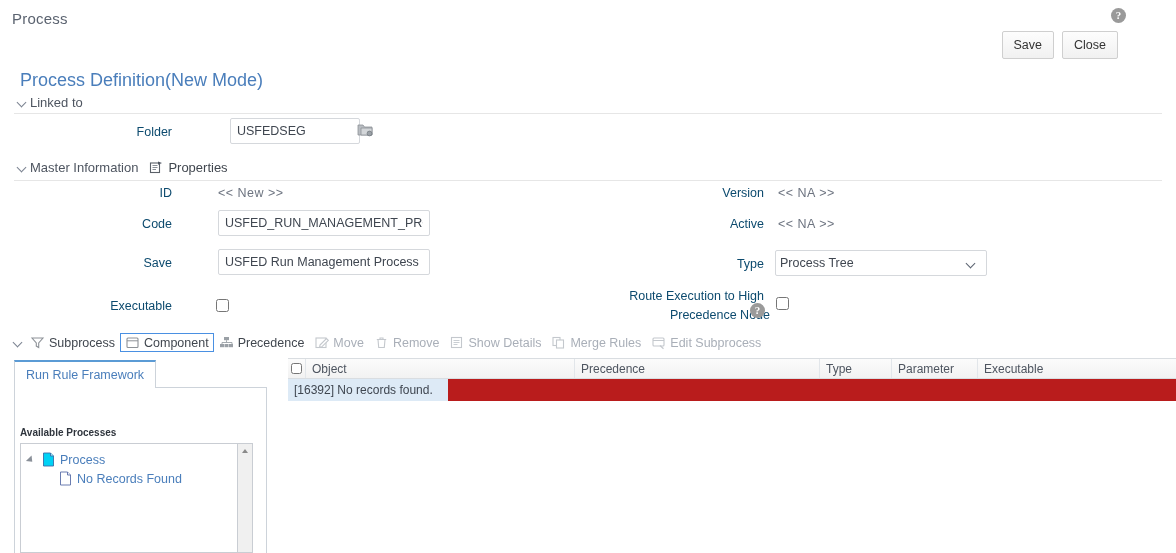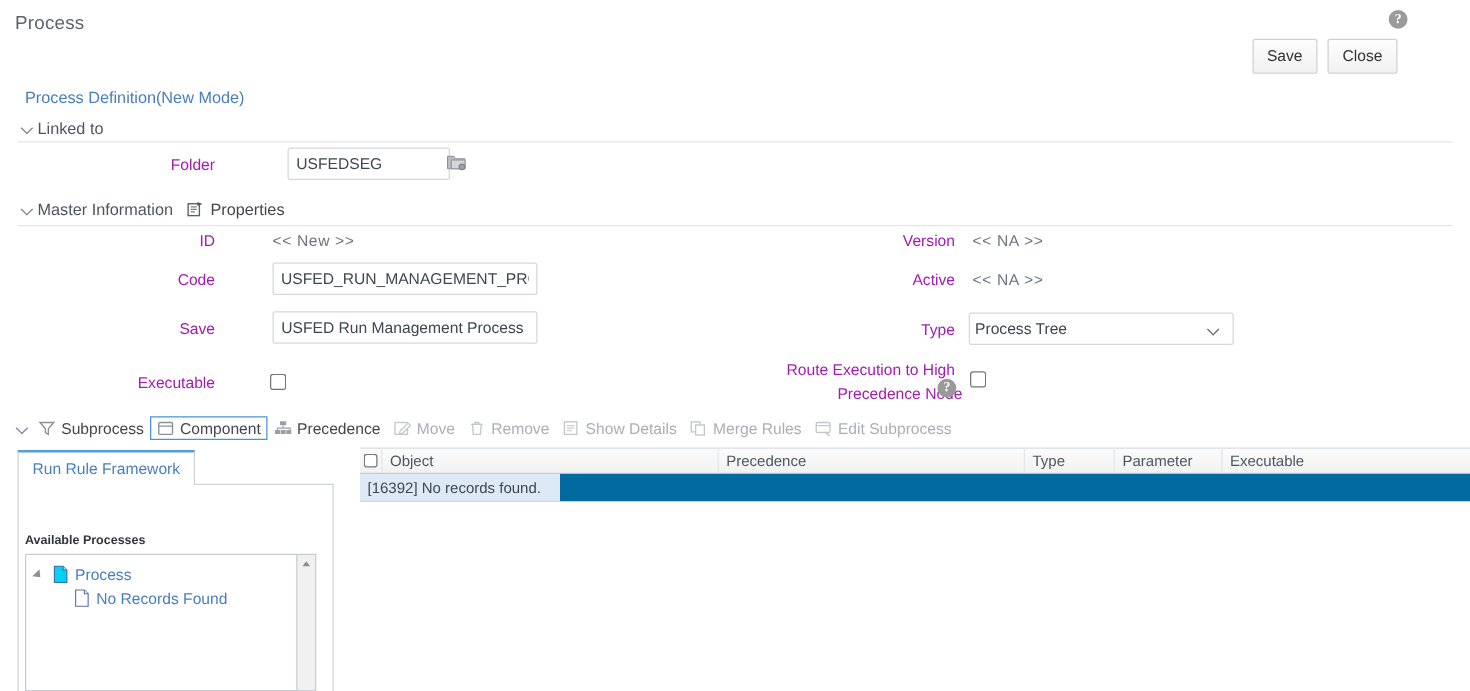--- a/index.html
+++ b/index.html
@@ -31,42 +31,42 @@
     min-width: 42px; height: 28px; padding: 0 11px;
     background: linear-gradient(#fdfdfd, #f1f1f1);
     border: 1px solid #cfcfcf; border-radius: 2px;
     font-size: 12.5px; color: #333; cursor: pointer;
     font-family: "Liberation Sans", sans-serif;
   }
 
   
   .breadcrumb {
     position: absolute; left: 20px; top: 70px;
-    font-size: 13px; color: #4a7ebb; cursor: pointer;
+    font-size: 18px; color: #4a7ebb; cursor: pointer;
   }
   .sec-head {
     position: absolute; font-size: 13px; color: #4e5560;
     display: flex; align-items: center; gap: 3px; cursor: pointer;
   }
   .chev {
     display: inline-block; width: 9px; height: 9px; position: relative; flex: none;
   }
   .chev::before {
     content: ""; position: absolute; left: 0px; top: 1px;
     width: 6px; height: 6px;
     border-right: 1.6px solid #7b8391; border-bottom: 1.6px solid #7b8391;
     transform: rotate(45deg);
   }
   .hr {
     position: absolute; left: 14px; right: 14px; height: 1px; background: #e6e6e6;
   }
 
   
   .lbl {
-    position: absolute; font-size: 12.5px; color: #a21caf; text-align: right;
+    position: absolute; font-size: 12.5px; color: #0c4a6e; text-align: right;
   }
   .val {
     position: absolute; font-size: 12.5px; color: #6d7480; letter-spacing: .5px;
   }
   .inp {
     position: absolute; height: 26px; border: 1px solid #d5d8dc; border-radius: 2px;
     background: #fff; font-size: 12.5px; color: #3f4650; padding: 0 6px;
     font-family: "Liberation Sans", sans-serif; outline: none;
   }
   select.inp { padding: 0 4px; appearance: none; -webkit-appearance: none; cursor: pointer; }
@@ -163,21 +163,21 @@
     border-top: 1px solid #d9dde1; border-bottom: 1px solid #d9dde1;
     font-size: 12px; color: #4e5560;
   }
   .gh {
     display: flex; align-items: center; padding: 0 6px;
     border-right: 1px solid #e2e6ea; flex: none;
   }
   .gh:last-child { border-right: none; }
   .gh-cb { width: 18px; justify-content: center; padding: 0; }
   .gh-cb input { width: 11px; height: 11px; margin: 0; cursor: pointer; }
-  .grid-row { display: flex; height: 22px; background: #0369a1; }
+  .grid-row { display: flex; height: 22px; background: #b91c1c; }
   .msg-cell {
     display: flex; align-items: center; padding: 0 6px;
     background: #ddeaf6; font-size: 12px; color: #3f4650; flex: none;
   }
   .row-fill { flex: 1; }
 </style>
 </head>
 <body>
 
 <div class="page">

